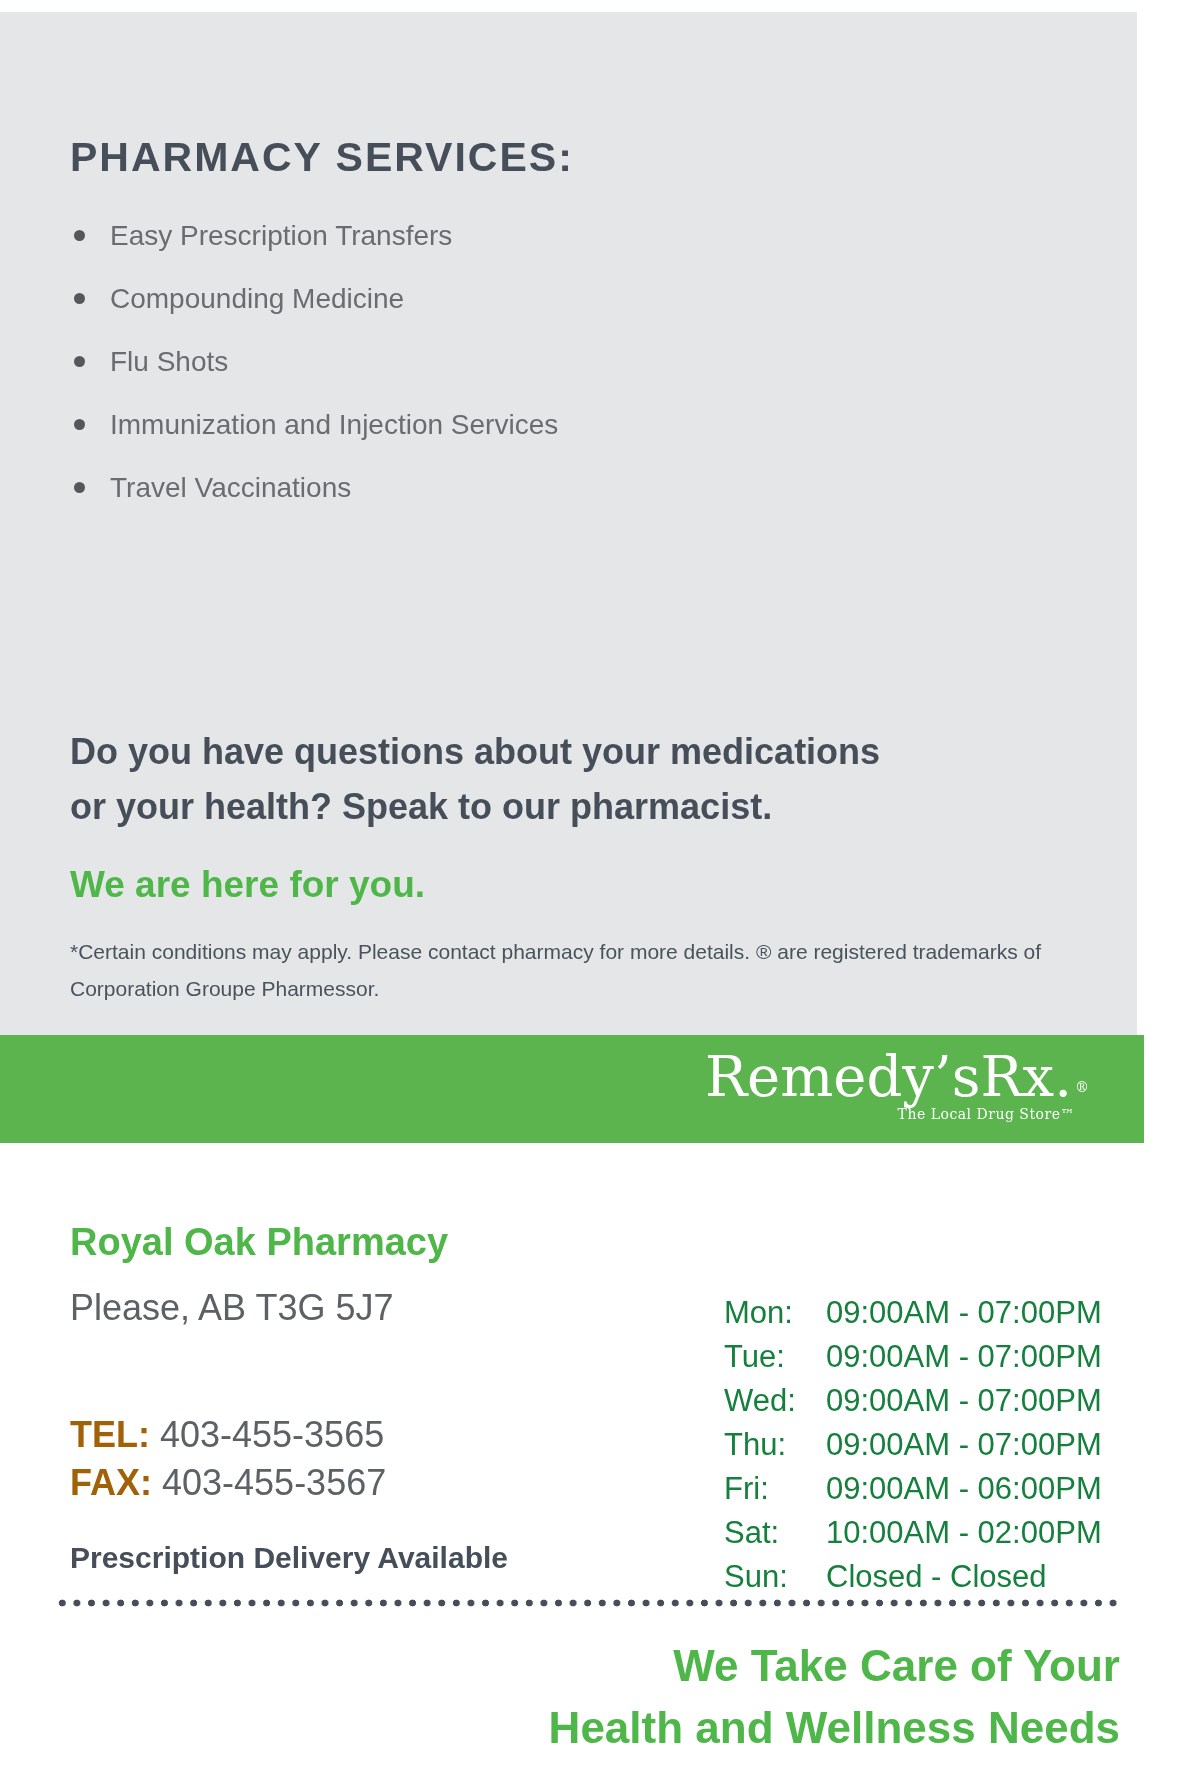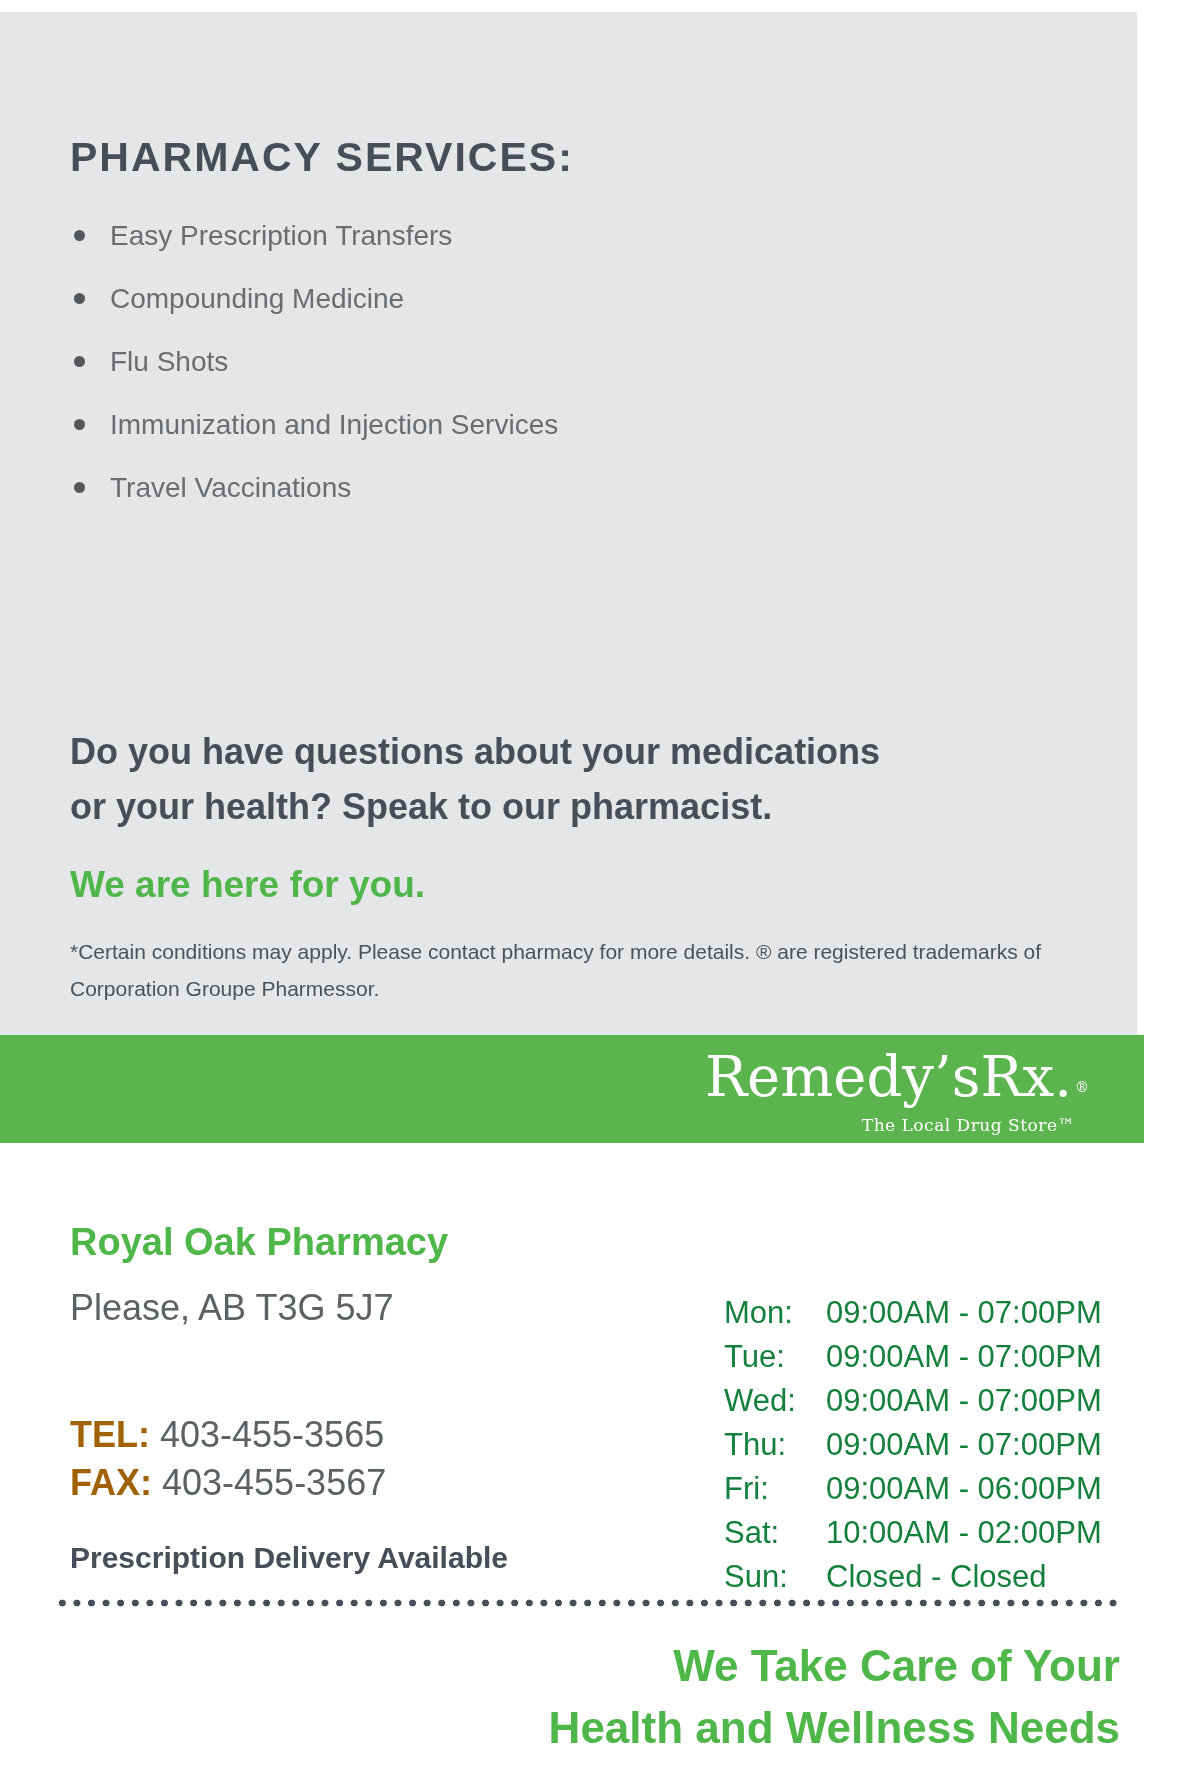--- a/index.html
+++ b/index.html
@@ -94,23 +94,23 @@
     line-height: 1.0;
     white-space: nowrap;
   }
   .logo-reg {
     display: inline-block;
     font-size: 14px;
     margin-left: 3px;
     transform: translateY(-4px);
   }
   .logo-tagline {
-    font-size: 17px;
+    font-size: 14px;
     line-height: 1.0;
-    margin-top: 12px;
+    margin-top: 2px;
     margin-right: 14px;
     letter-spacing: 0.5px;
     white-space: nowrap;
   }
 
   
   .info {
     position: absolute;
     left: 0; top: 1143px;
     width: 944px; height: 642px;

